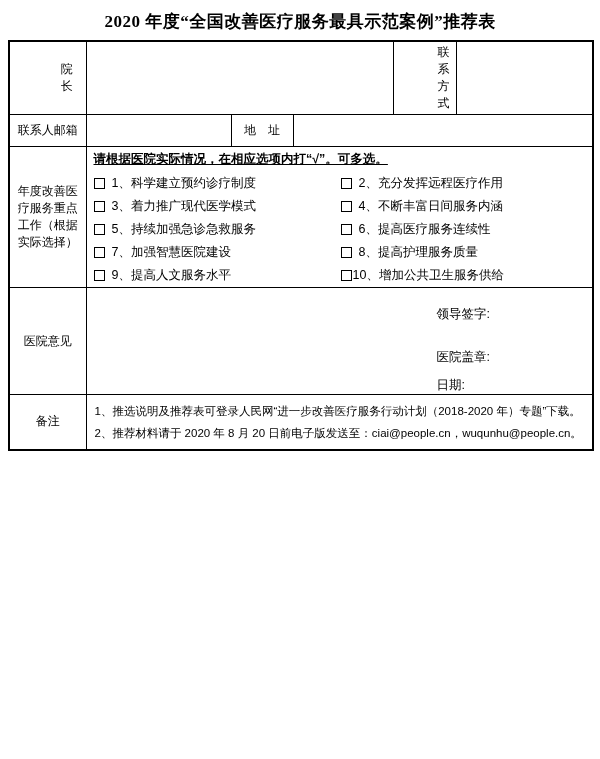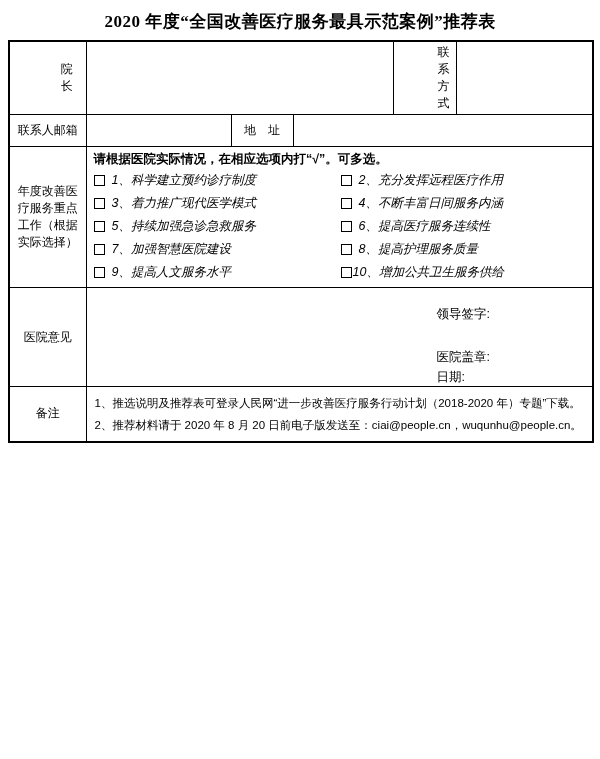--- a/index.html
+++ b/index.html
@@ -46,35 +46,36 @@
   tr.r7 td { height: 147px; }
   tr.r8 td { height: 88px; }
   tr.r9 td { height: 55px; }
   td.val { background: #fff; }
   .cb-cell { vertical-align: top; padding: 3px 4px 0 7px; }
   .instruction {
     font-weight: bold;
     font-size: 12.5px;
     line-height: 18px;
     margin-bottom: 4px;
+    text-decoration: underline;
   }
-  .cb-row { display: flex; height: 23px; align-items: flex-start; font-style: italic; }
+  .cb-row { display: flex; height: 23px; align-items: center; }
   .cb-item { display: flex; align-items: center; width: 247px; font-size: 12.5px; }
   .cb-item .box {
     display: inline-block;
     width: 11px; height: 11px;
     border: 1px solid #000;
     margin-right: 7px;
     flex: 0 0 auto;
   }
   .cb-item.tight .box { margin-right: 1px; }
   .opinion-cell { vertical-align: top; }
   .sign-block { padding: 18px 0 0 350px; font-size: 12.5px; }
   .sign-line2 { margin-top: 26px; }
-  .sign-line3 { margin-top: 3px; }
+  .sign-line3 { margin-top: 11px; }
   .remarks-cell { vertical-align: middle; padding: 2px 6px 2px 8px; }
   .remark-line { font-size: 11.5px; line-height: 22px; white-space: nowrap; }
   .tall-label { line-height: 19px; }
 </style>
 </head>
 <body>
 
 <div class="page">
   <div class="title">2020 年度“全国改善医疗服务最具示范案例”推荐表</div>
 

